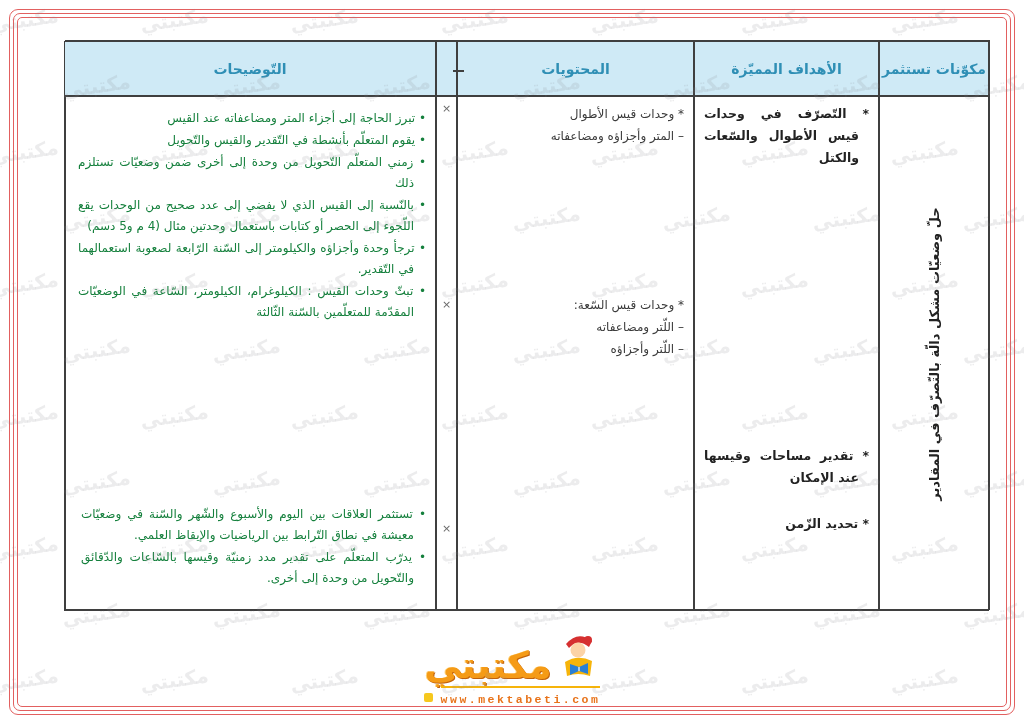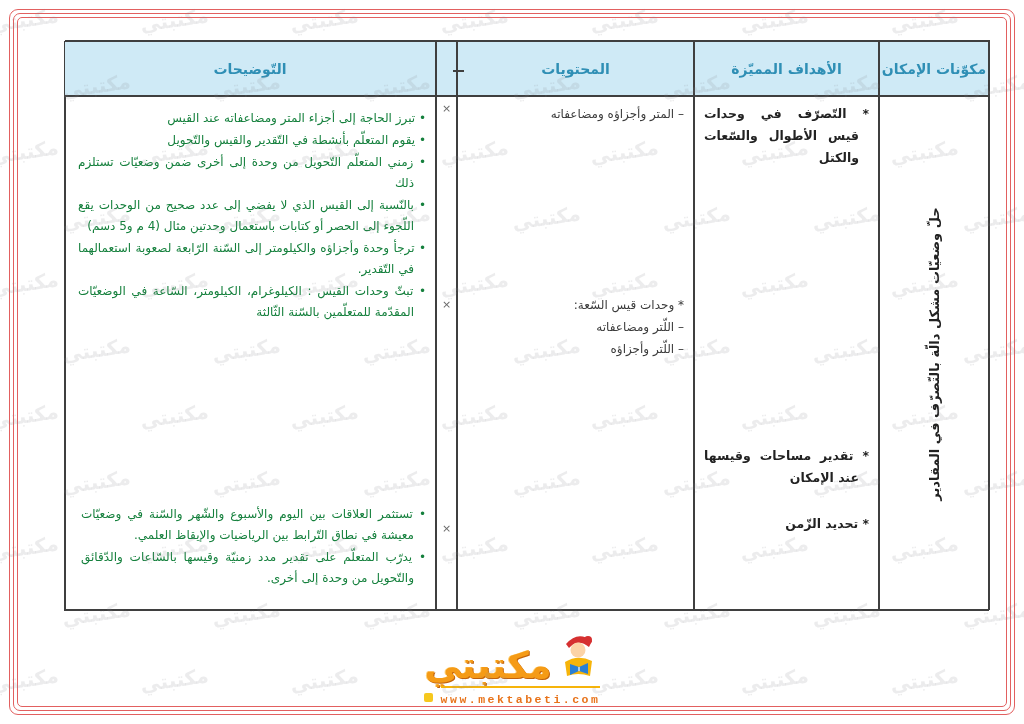--- a/index.html
+++ b/index.html
@@ -53,21 +53,21 @@
 <div class="page">
 
   <div class="frame f1"></div>
   <div class="frame f2"></div>
   <div class="frame f3"></div>
 
   <div class="tbl">
     <div class="header-tick"></div>
 
     <div class="cell th">
-      <span>مكوّنات الإمكان</span>
+      <span>مكوّنات تستثمر</span>
     </div>
     <div class="cell th">
       <span>الأهداف المميّزة</span>
     </div>
     <div class="cell th">
       <span>المحتويات</span>
     </div>
     <div class="cell th"></div>
     <div class="cell th">
       <span>التّوضيحات</span>
@@ -84,20 +84,21 @@
       <div class="blk" style="top:348px;">
         <p class="obj">* تقدير مساحات وقيسها عند الإمكان</p>
       </div>
       <div class="blk" style="top:416px;">
         <p class="obj">* تحديد الزّمن</p>
       </div>
     </div>
 
     <div class="cell body-cell">
       <div class="blk" style="top:6px;">
+        <p class="cont-line">* وحدات قيس الأطوال</p>
         <p class="cont-line">– المتر وأجزاؤه ومضاعفاته</p>
       </div>
       <div class="blk" style="top:197px;">
         <p class="cont-line">* وحدات قيس السّعة:</p>
         <p class="cont-line">– اللّتر ومضاعفاته</p>
         <p class="cont-line">– اللّتر وأجزاؤه</p>
       </div>
     </div>
 
     <div class="cell body-cell">

